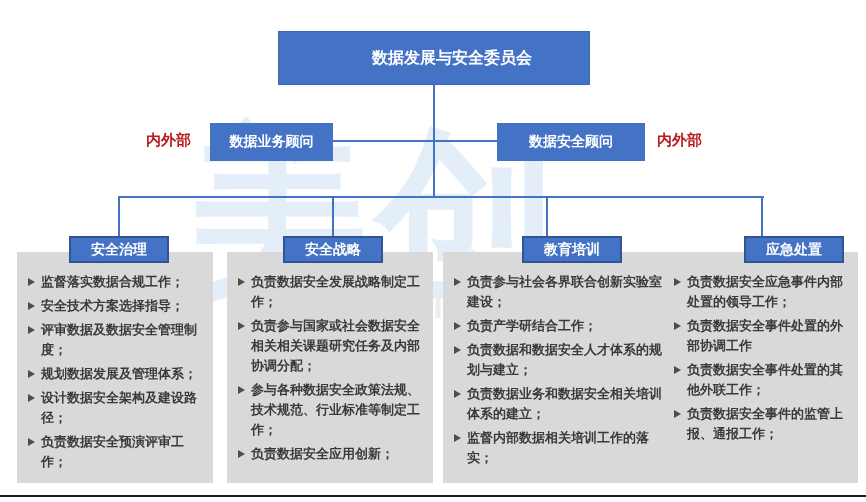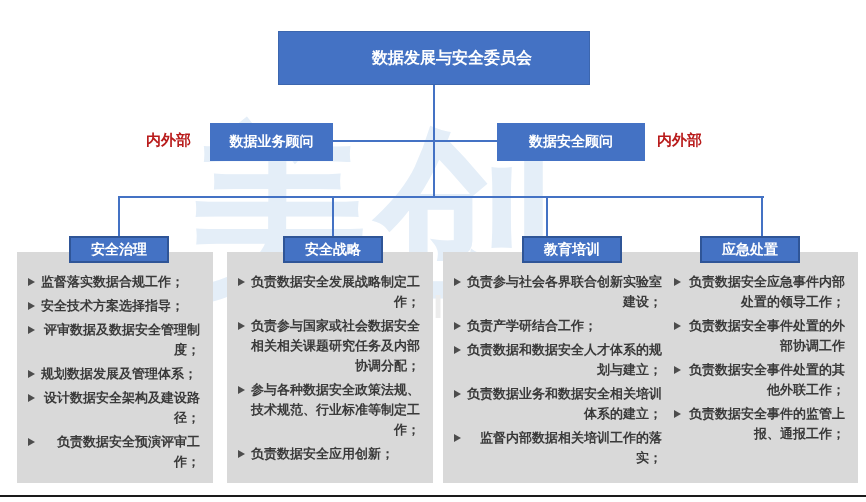--- a/index.html
+++ b/index.html
@@ -40,32 +40,32 @@
   
   .bluebox{
     position:absolute;background:var(--accent-blue);color:#fff;
     display:flex;align-items:center;justify-content:center;
     font-weight:bold;z-index:2;
   }
   .box-top{left:278px;top:31px;width:312px;height:54px;font-size:16px;border:1px solid #3C66AE;padding-left:36px;}
   .box-adv-left{left:210px;top:123px;width:123px;height:38px;font-size:14px;}
   .box-adv-right{left:497px;top:123px;width:148px;height:38px;font-size:14px;}
   .box-head{top:236px;width:100px;height:27px;font-size:14px;border:2px solid var(--header-border);}
-  .head-1{left:69px;} .head-2{left:283px;} .head-3{left:522px;} .head-4{left:700px;}
+  .head-1{left:69px;} .head-2{left:283px;} .head-3{left:522px;} .head-4{left:744px;}
 
   
   .side-label{
     position:absolute;top:131px;font-size:15px;font-weight:bold;color:#b91c1c;z-index:2;
   }
   .side-label.left{left:146px;} .side-label.right{left:657px;}
 
   
   .panel{
     position:absolute;top:252px;height:231px;background:var(--panel-gray);
-    z-index:1;padding:20px 13px 6px 9px;text-align:right;
+    z-index:1;padding:20px 13px 6px 9px;
   }
   .panel-1{left:17px;width:196px;}
   .panel-2{left:227px;width:206px;}
   .panel-3{left:443px;width:232px;}
   .panel-4{left:663px;width:195px;}
 
   .item{display:flex;align-items:flex-start;margin-bottom:4px;}
   .tri{
     flex:0 0 auto;width:0;height:0;margin:6px 6px 0 2px;
     border-top:4px solid transparent;border-bottom:4px solid transparent;

